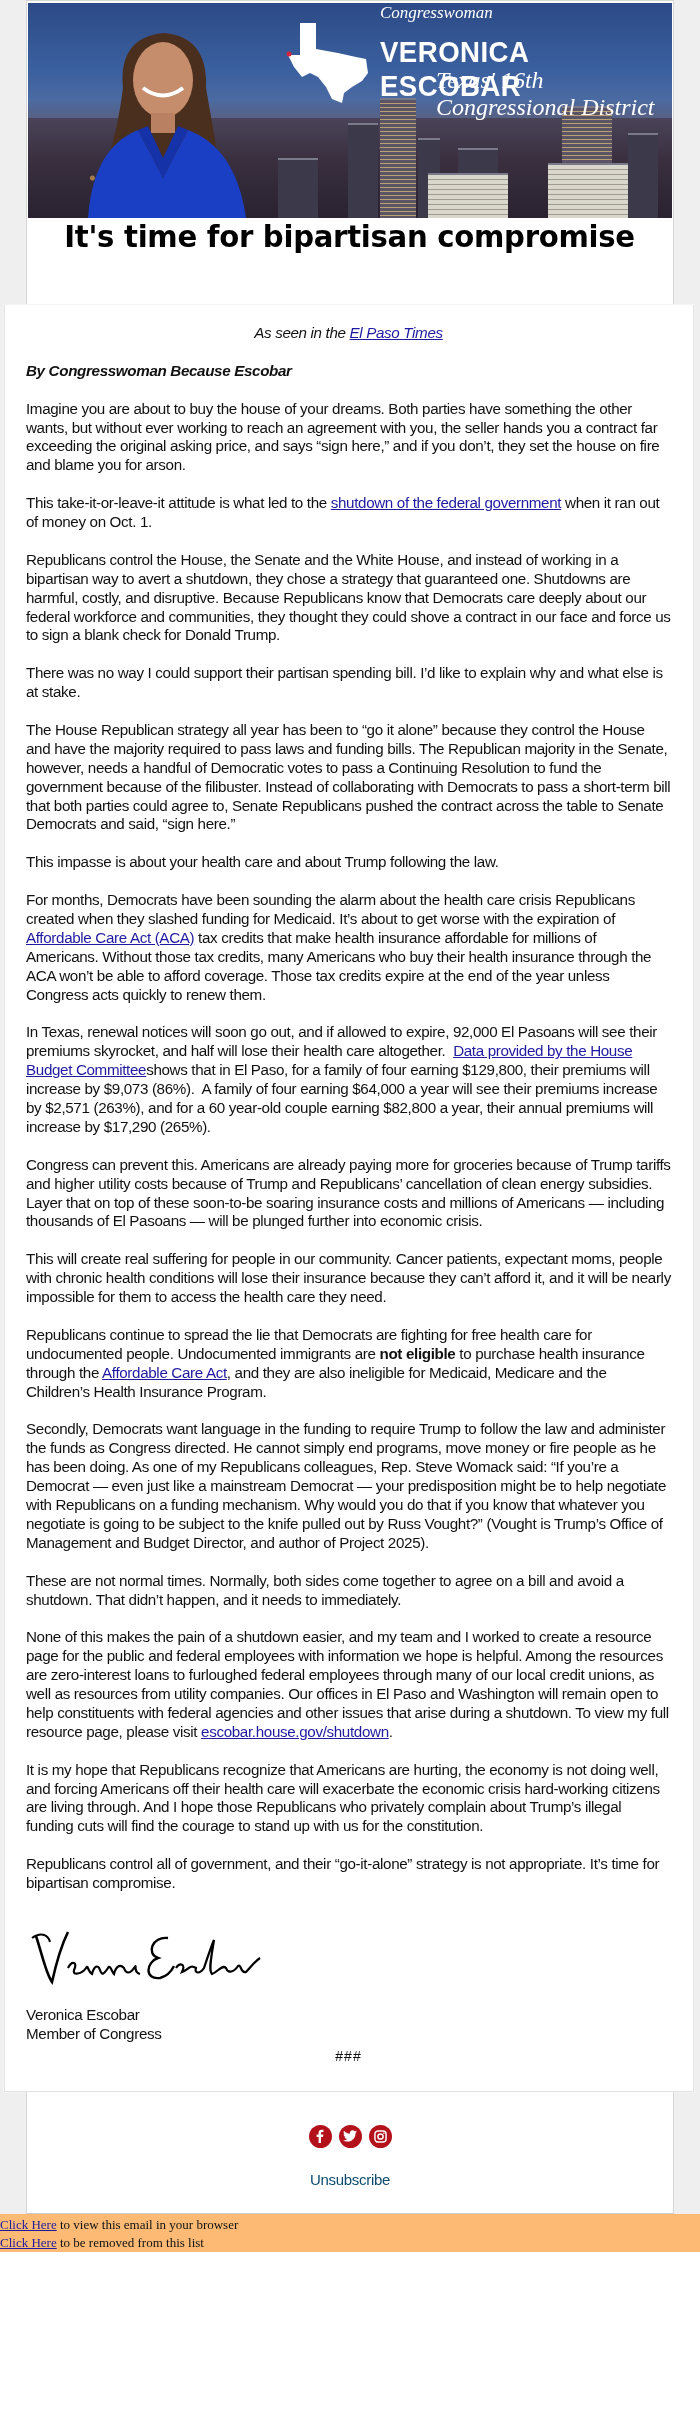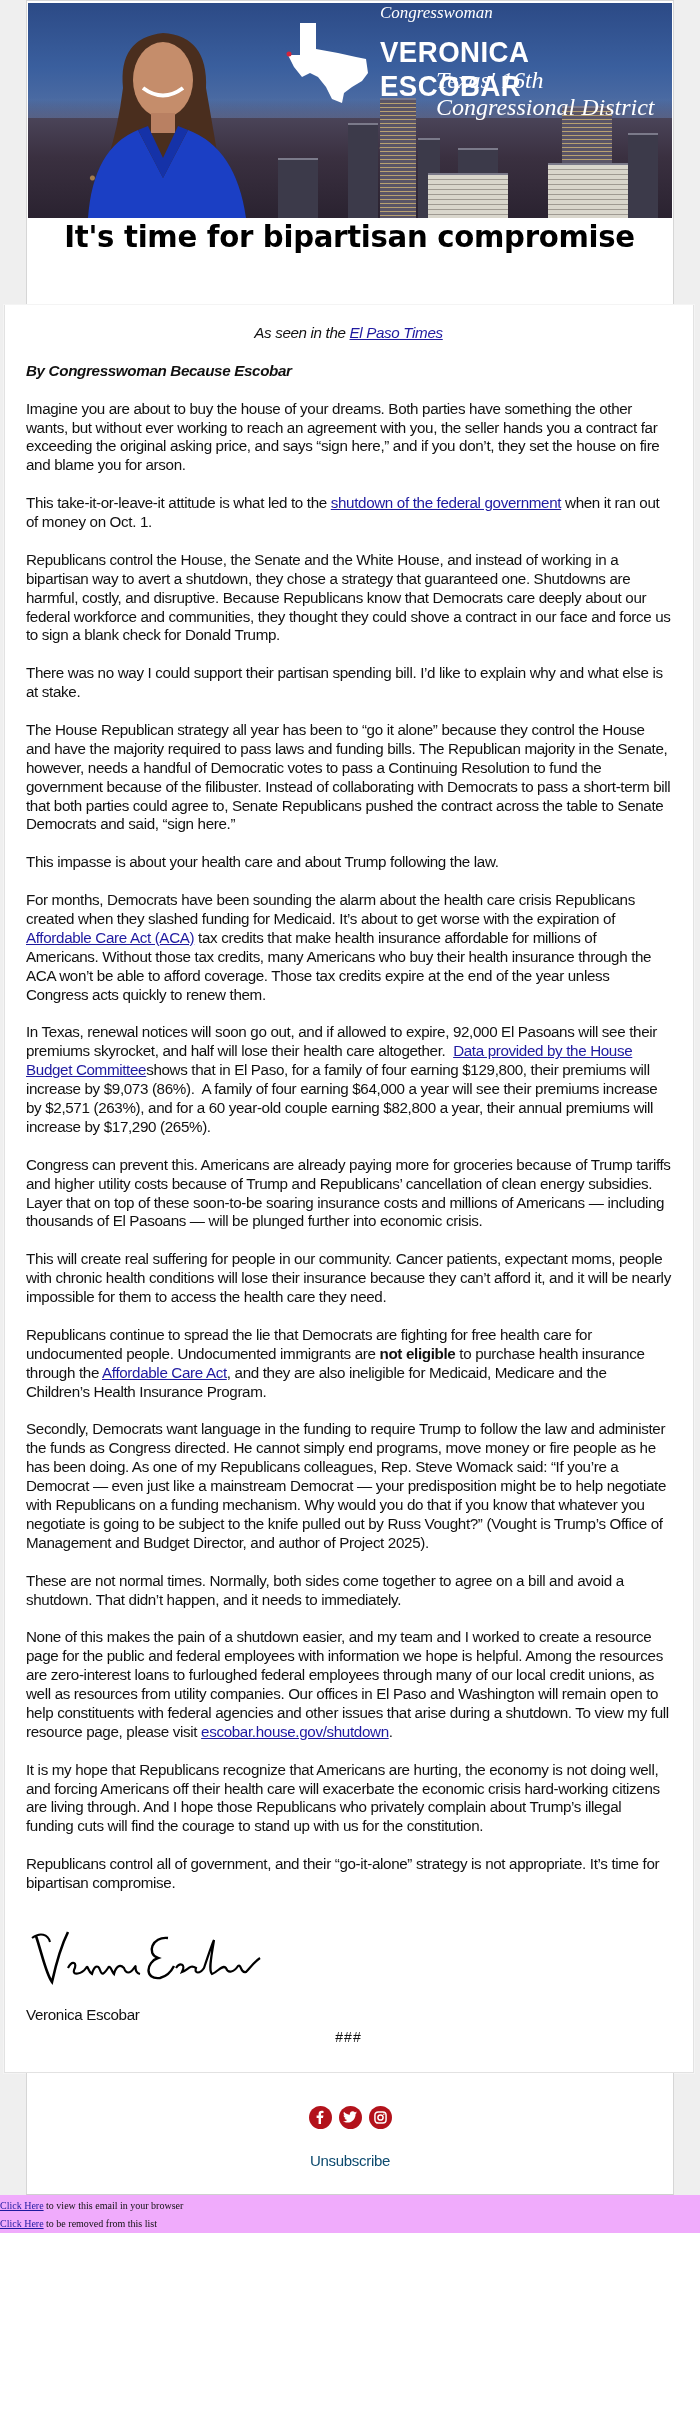--- a/index.html
+++ b/index.html
@@ -82,21 +82,21 @@
   
   .footer-card {
     width: 648px; margin-left: 26px; background: #fff;
     border-left: 1px solid #d6d6d6; border-right: 1px solid #d6d6d6; border-bottom: 1px solid #cfcfcf;
     padding-top: 33px; height: 122px; text-align: center;
   }
   .socials { display: flex; justify-content: center; gap: 7px; }
   .social { width: 23px; height: 23px; border-radius: 50%; background: #b3121b; display: flex; align-items: center; justify-content: center; }
   .unsub { margin-top: 23px; font-family: "Liberation Sans", sans-serif; font-size: 15px; color: #0c4a6e; letter-spacing: -0.3px; display: inline-block; }
 
-  .tail { background: #f0abfc; font-family: "Liberation Serif", serif; font-size: 10px; line-height: 18px; padding-top: 2px; padding-bottom: 0; }
+  .tail { background: #fdba74; font-family: "Liberation Serif", serif; font-size: 13px; line-height: 18px; padding-top: 2px; padding-bottom: 0; }
   .tail a { color: #1f1aa0; text-decoration: underline; }
 </style>
 </head>
 <body>
 
 <div class="page-bg">
 
   <div class="top-card">
     <div class="banner" title="Congresswoman Veronica Escobar in front of the El Paso skyline at night">
       <div class="sky-glow"></div>
@@ -155,20 +155,21 @@
     <p style="margin-bottom:9px;">Republicans control all of government, and their “go-it-alone” strategy is not appropriate. It’s time for bipartisan compromise.</p>
 
     <svg class="signature" viewBox="0 0 240 70" width="240" height="70" aria-label="Veronica Escobar signature">
       <path d="M8 12 C14 30 18 50 24 58 C28 40 34 20 40 8" stroke="#000" stroke-width="2.6" fill="none"></path>
       <path d="M4 14 C12 8 20 10 22 18" stroke="#000" stroke-width="2" fill="none"></path>
       <path d="M40 44 C44 36 50 38 46 46 C44 52 54 50 58 44 C60 40 60 48 64 50 C66 42 70 40 72 46 C74 52 76 50 80 44 C82 40 84 48 86 50 C88 42 92 40 96 44 C98 50 102 50 106 44 C110 38 104 48 112 50" stroke="#000" stroke-width="2.2" fill="none"></path>
       <path d="M140 14 C124 12 118 30 130 34 C118 38 116 56 132 54 C140 52 144 46 146 42" stroke="#000" stroke-width="2.4" fill="none"></path>
       <path d="M148 44 C152 38 158 40 154 48 C160 46 162 40 168 44 C166 50 172 50 176 44 C180 32 184 20 186 16 C184 30 180 46 184 50 C190 48 194 40 198 44 C200 50 206 48 210 42 C214 40 212 50 218 48 C222 44 226 38 232 34" stroke="#000" stroke-width="2.2" fill="none"></path>
     </svg>
     <div class="sig-name">Veronica Escobar</div>
+    <div class="sig-name">Member of Congress</div>
     <div class="hash">###</div>
   </div>
 
   <div class="footer-card">
     <div class="socials">
       <a class="social" href="#">
         <svg width="12" height="14" viewBox="0 0 12 14">
             <path d="M7 14 V8 H9 L9.4 5.6 H7 V4.2 C7 3.5 7.3 3 8.2 3 H9.5 V0.9 C9.2 0.8 8.4 0.7 7.6 0.7 C5.8 0.7 4.6 1.8 4.6 3.8 V5.6 H2.6 V8 H4.6 V14Z" fill="#fff"></path>
           </svg>
       </a>

